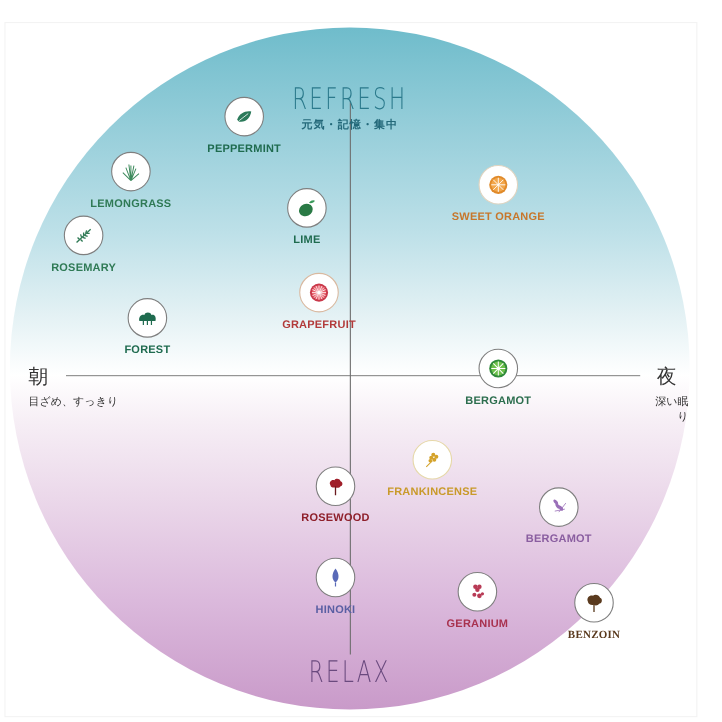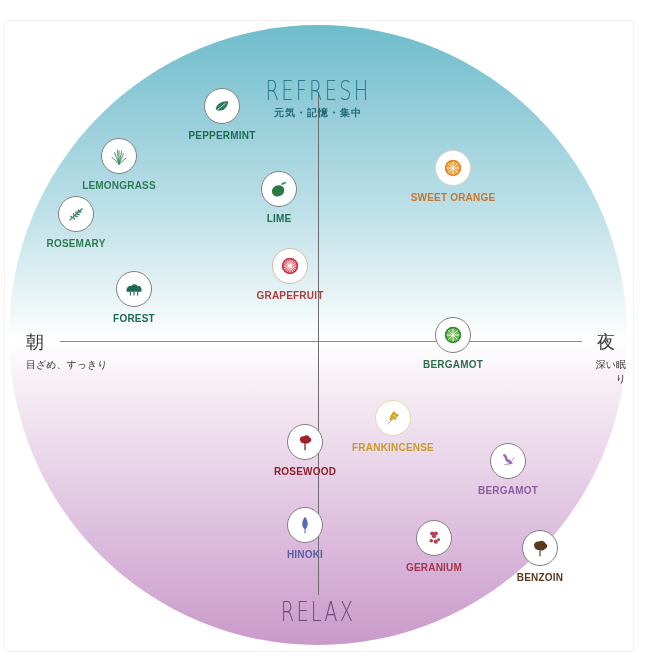--- a/index.html
+++ b/index.html
@@ -206,14 +206,14 @@
   <span class="name" style="color: rgb(168, 50, 79);">GERANIUM</span>
 </div>
 
 <div class="oil" id="oil13" style="left: 540px; top: 530px;">
   <div class="ring" style="border-color: rgb(127, 127, 127);">
     <svg viewBox="0 0 24 24">
         <path d="M6 11c-2-4 2-7 5-6 2-2 6-1 7 2 3 1 2 6-1 6-1 2-4 2-5 1-3 1-6-1-6-3z" fill="#5a3a1e"></path>
         <path d="M12 13v8" stroke="#5a3a1e" stroke-width="1.3"></path>
       </svg>
   </div>
-  <span class="name" style="color: rgb(90, 58, 30);">BENZOIN</span>
+  <span class="name" style="color: rgb(90, 58, 30); font-family: Liberation Serif, serif;">BENZOIN</span>
 </div>
 
 </body></html>

